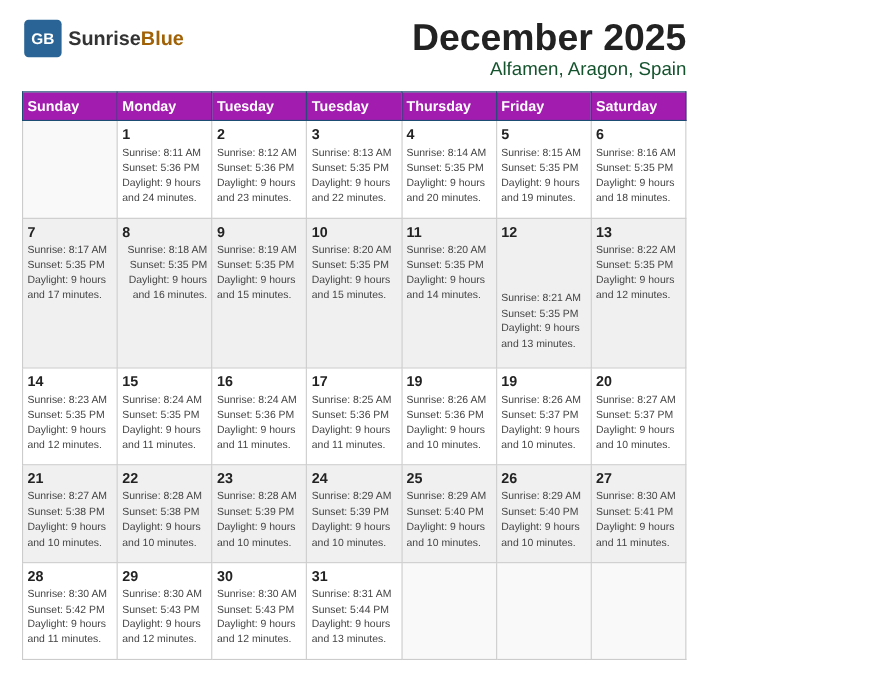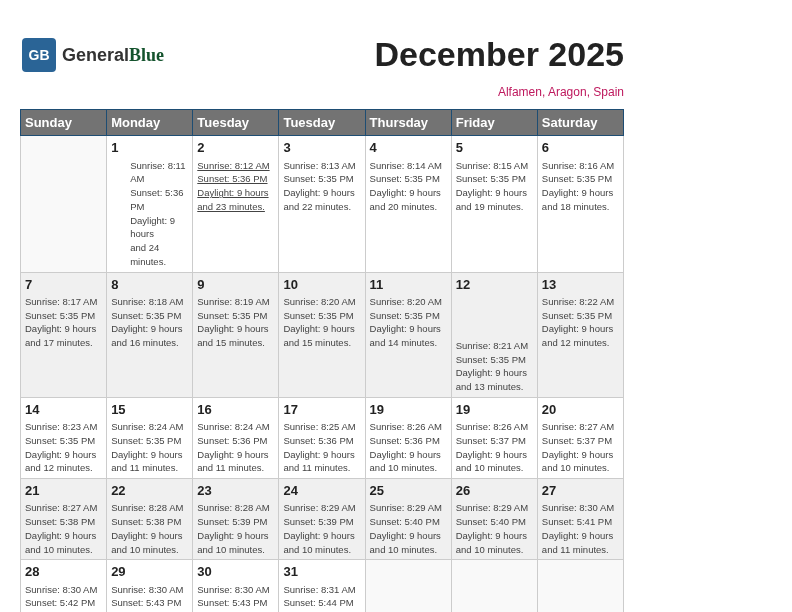--- a/index.html
+++ b/index.html
@@ -6,21 +6,21 @@
     body {
       width: 792px;
       height: 612px;
       font-family: Arial, sans-serif;
       background: #fff;
       overflow: hidden;
     }
     .page {
       width: 644px;
       height: 612px;
-      padding: 36px 20px 12px 20px;
+      padding: 16px 20px 12px 20px;
       display: flex;
       flex-direction: column;
     }
     .header {
       display: flex;
       justify-content: space-between;
       align-items: flex-start;
       margin-bottom: 10px;
     }
     .logo {
@@ -37,33 +37,32 @@
     .title-block {
       text-align: right;
     }
     .month-title {
       font-size: 34px;
       font-weight: bold;
       color: #222;
       line-height: 1.1;
     }
     .subtitle {
-      font-size: 12px;
-      color: #be185d;
-      margin-top: 12px;
+      font-size: 17px;
+      color: #14532d;
     }
     .calendar {
       flex: 1;
       border: 1px solid #ccc;
       border-collapse: collapse;
       width: 100%;
       table-layout: fixed;
     }
     .calendar th {
-      background-color: #737373;
+      background-color: #a21caf;
       color: #fff;
       font-size: 13px;
       font-weight: bold;
       padding: 5px 4px;
       text-align: left;
       border: 1px solid #1e4d73;
     }
     .calendar td {
       vertical-align: top;
       border: 1px solid #ccc;
@@ -97,21 +96,21 @@
 
 <div class="page">
   <div class="header">
     <div class="logo-wrapper">
       <svg width="38" height="38" viewBox="0 0 38 38">
         <rect x="2" y="2" width="34" height="34" rx="4" fill="#2a6496"></rect>
         <text x="19" y="24" text-anchor="middle" font-size="14" font-weight="bold" fill="white" font-family="Arial">GB</text>
       </svg>
       <div class="logo">
         <div style="font-size:18px;font-weight:bold;color:#333;">
-          <span style="color:#333;">General</span><span style="color:#14532d;font-family:Liberation Serif, serif;">Blue</span>
+          <span style="color:#333;">Sunrise</span><span style="color:#a16207;">Blue</span>
         </div>
       </div>
     </div>
     <div class="title-block">
       <div class="month-title">December 2025</div>
       <div class="subtitle">Alfamen, Aragon, Spain</div>
     </div>
   </div>
 
   <table class="calendar">
@@ -124,28 +123,28 @@
           <th>Thursday</th>
           <th>Friday</th>
           <th>Saturday</th>
         </tr>
     </thead>
     <tbody id="calendar-body">
     <tr>
           <td class="empty"></td>
           <td>
             <span class="day-num">1</span>
-            <div class="day-info" style="white-space: pre-line; margin-left: 19px;">Sunrise: 8:11 AM
+            <div class="day-info" style="white-space: pre-line;">Sunrise: 8:11 AM
 Sunset: 5:36 PM
 Daylight: 9 hours
 and 24 minutes.</div>
           </td>
           <td>
             <span class="day-num">2</span>
-            <div class="day-info" style="white-space: pre-line; text-decoration: underline;">Sunrise: 8:12 AM
+            <div class="day-info" style="white-space: pre-line;">Sunrise: 8:12 AM
 Sunset: 5:36 PM
 Daylight: 9 hours
 and 23 minutes.</div>
           </td>
           <td>
             <span class="day-num">3</span>
             <div class="day-info" style="white-space: pre-line;">Sunrise: 8:13 AM
 Sunset: 5:35 PM
 Daylight: 9 hours
 and 22 minutes.</div>
@@ -175,21 +174,21 @@
         <tr>
           <td class="row-shade">
             <span class="day-num">7</span>
             <div class="day-info" style="white-space: pre-line;">Sunrise: 8:17 AM
 Sunset: 5:35 PM
 Daylight: 9 hours
 and 17 minutes.</div>
           </td>
           <td class="row-shade">
             <span class="day-num">8</span>
-            <div class="day-info" style="white-space: pre-line;">Sunrise: 8:18 AM
+            <div class="day-info" style="white-space: pre-line; text-align: right;">Sunrise: 8:18 AM
 Sunset: 5:35 PM
 Daylight: 9 hours
 and 16 minutes.</div>
           </td>
           <td class="row-shade">
             <span class="day-num">9</span>
             <div class="day-info" style="white-space: pre-line;">Sunrise: 8:19 AM
 Sunset: 5:35 PM
 Daylight: 9 hours
 and 15 minutes.</div>

